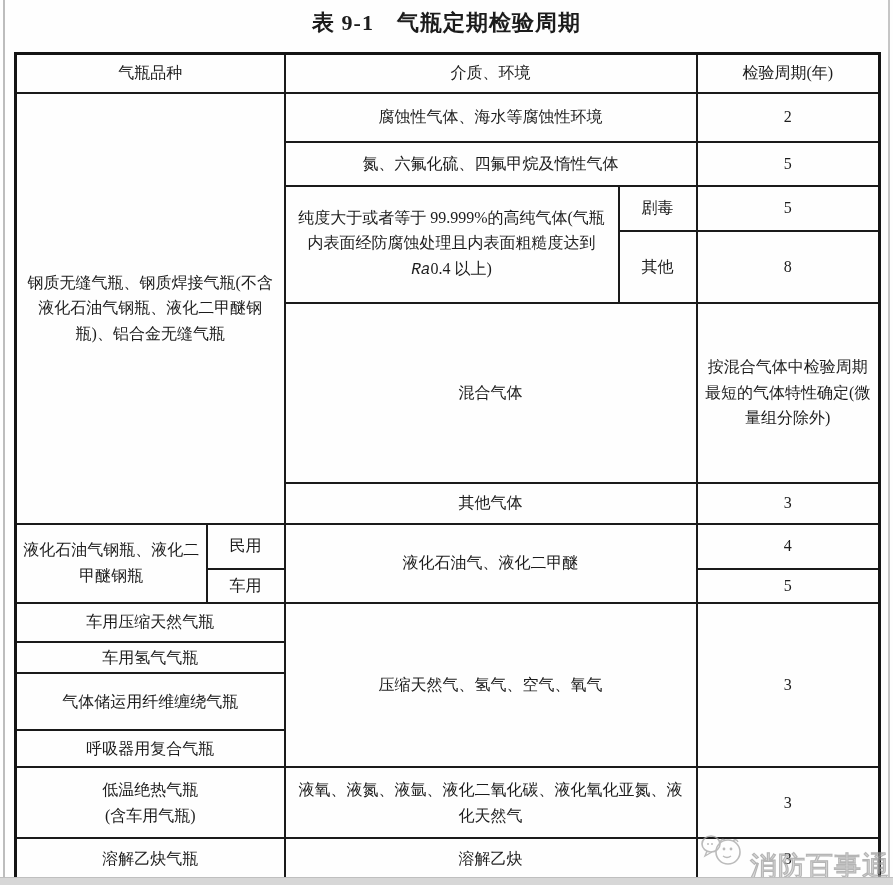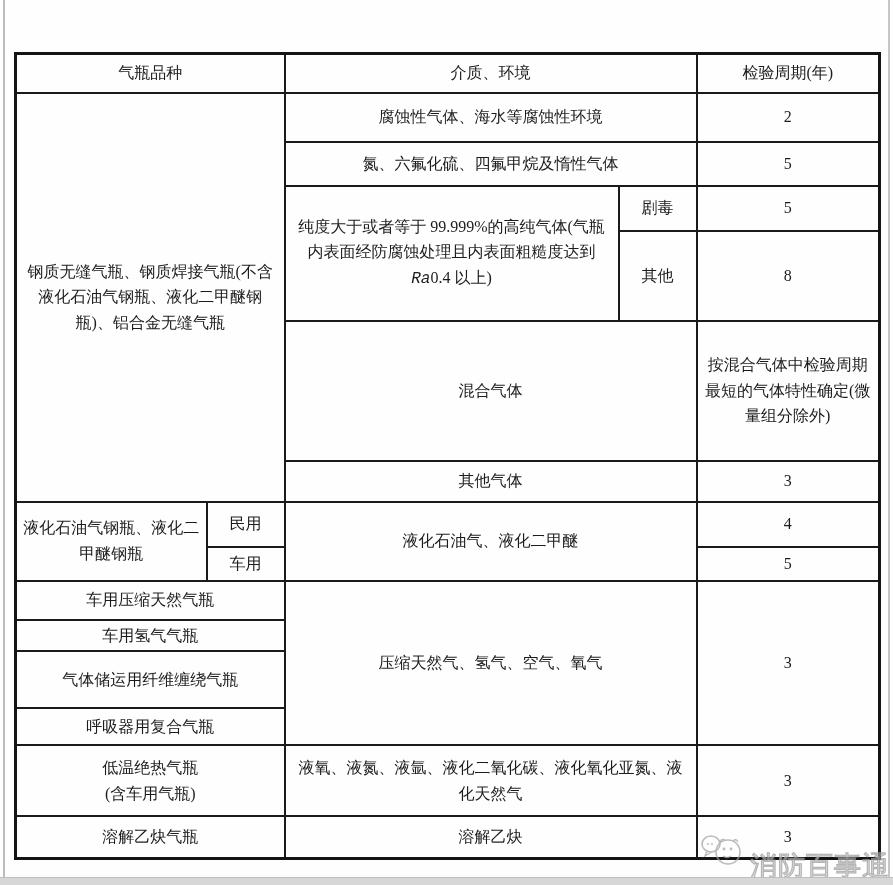--- a/index.html
+++ b/index.html
@@ -40,22 +40,22 @@
     font-weight: normal;
     padding: 2px 6px;
     line-height: 1.6;
   }
   table.main { border: 3px solid #141414; }
 
   .r1  td, .r1 th { height: 39px; }
   .r2  td { height: 49px; margin-left: 36px; }
   .r3  td { height: 44px; }
   .r4  td { height: 45px; }
-  .r5  td { height: 90px; }
-  .r6  td { height: 140px; margin-top: 40px; }
+  .r5  td { height: 72px; }
+  .r6  td { height: 180px; margin-top: 40px; }
   .r7  td { height: 41px; }
   .r8  td { height: 45px; }
   .r9  td { height: 34px; }
   .r10 td { height: 39px; }
   .r11 td { height: 30px; }
   .r12 td { height: 57px; }
   .r13 td { height: 37px; }
   .r14 td { height: 71px; }
   .r15 td { height: 42px; }
 
@@ -79,20 +79,21 @@
     white-space: nowrap;
     margin-top: 27px;
   }
   .wm-logo { flex: 0 0 auto; }
 </style>
 </head>
 <body>
 
 <div class="page">
 
+  <div class="doc-title">表 9-1　气瓶定期检验周期</div>
 
   <table class="main">
     <colgroup>
       <col style="width:191px">
         <col style="width:78px">
         <col style="width:334px">
         <col style="width:78px">
         <col style="width:183px">
     </colgroup>
 

